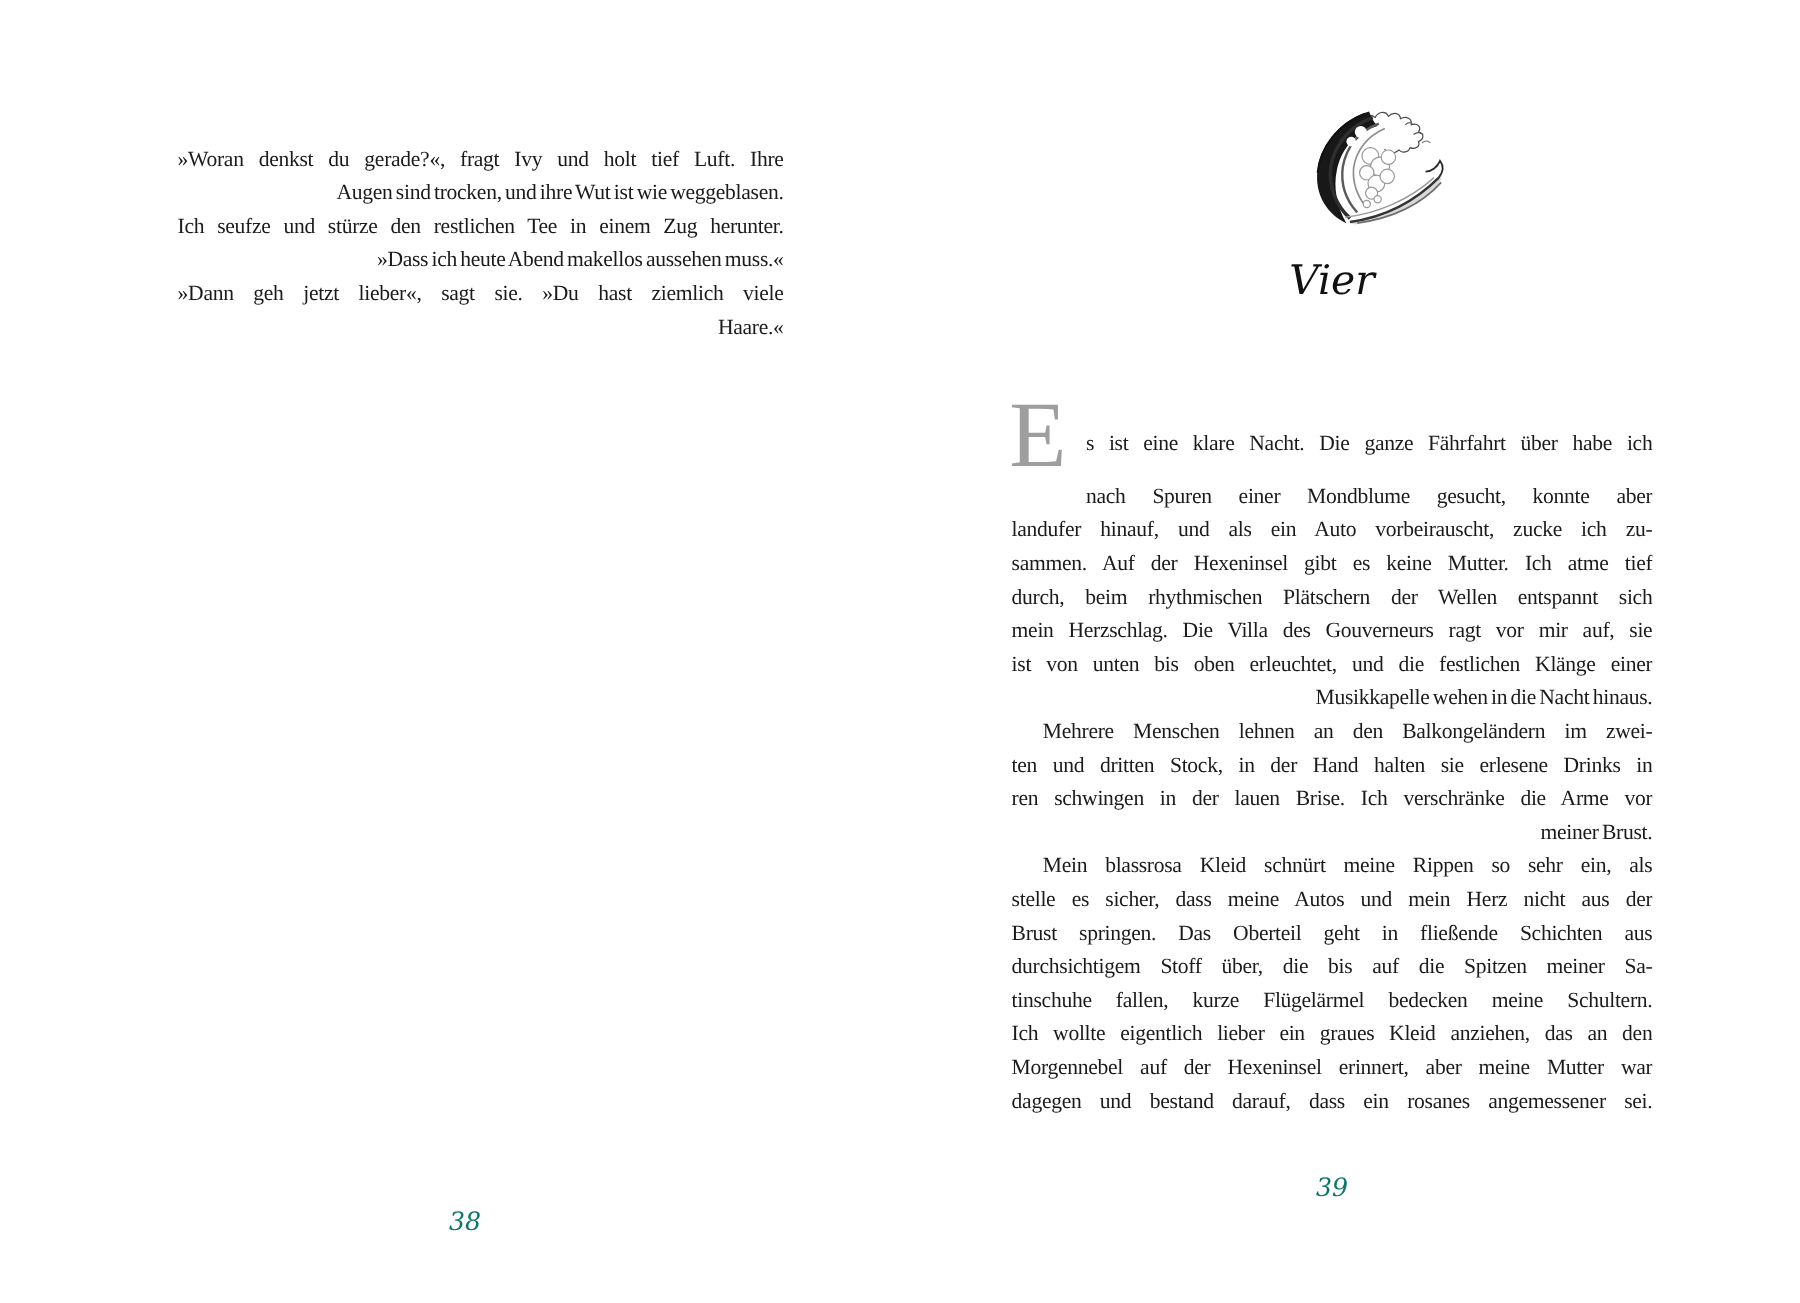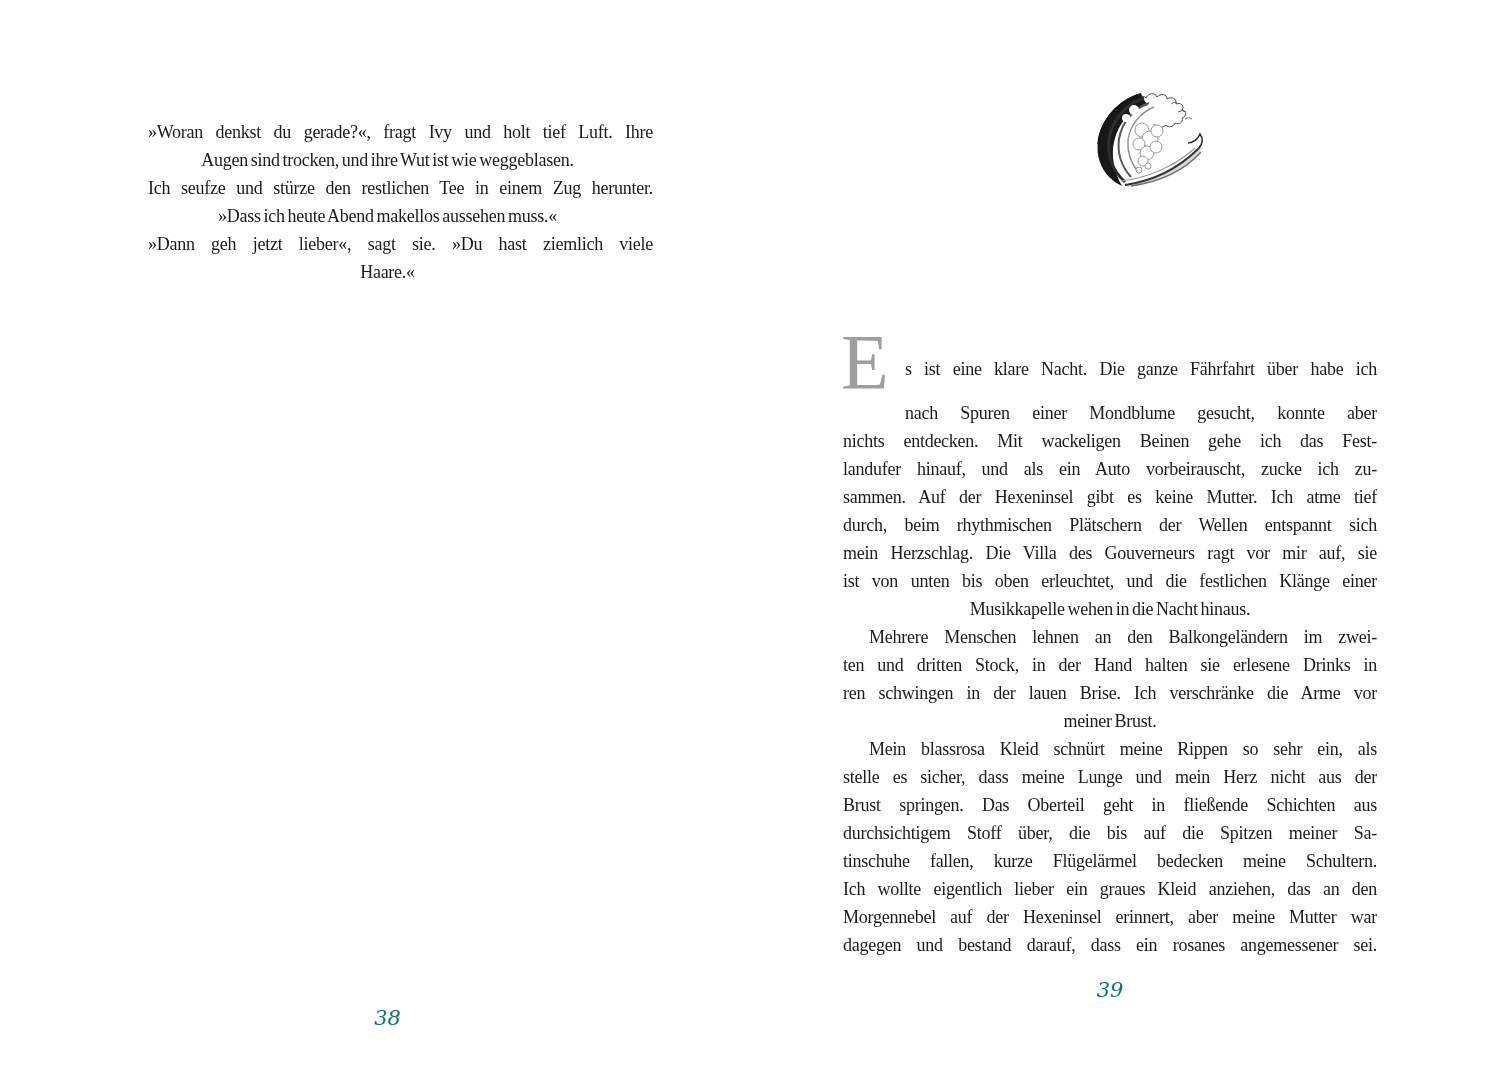--- a/index.html
+++ b/index.html
@@ -31,21 +31,21 @@
     line-height: 28px;
     letter-spacing: -0.25px;
     word-spacing: -1.5px;
   }
   .text-block.left-block  { left: 122px; top: 90px;  width: 531px; }
   .text-block.right-block { left: 93px;  top: 339px; width: 534px; }
 
   .line {
     height: 28px;
     overflow: hidden;
-    text-align: center;
+    text-align: right;
   }
   .line.full {
     text-align: justify;
     text-align-last: justify;
   }
   .line.ind   { padding-left: 26px; }
   .line.inset { padding-left: 62px; margin-top: 16px; }
 
   .drop-cap {
     position: absolute;
@@ -140,39 +140,39 @@
       </g>
       <circle cx="53" cy="24" r="5" fill="#ffffff"></circle>
       <circle cx="45" cy="32" r="4" fill="#ffffff"></circle>
 
       <path d="M97 26 q4 -3 8 0" stroke="#555555" stroke-width="1" fill="none"></path>
       <path d="M104 33 q4 -3 7 0" stroke="#777777" stroke-width="1" fill="none"></path>
       <path d="M90 18 q3 -3 6 -1" stroke="#666666" stroke-width="1" fill="none"></path>
     </svg>
   </div>
 
+  <div class="chapter-title">Vier</div>
 
   <div class="text-block right-block" style="position:absolute;">
     <span class="drop-cap">E</span>
     <div>
         <div class="line full inset">s ist eine klare Nacht. Die ganze Fährfahrt über habe ich</div>
         <div class="line full inset">nach Spuren einer Mondblume gesucht, konnte aber</div>
-        <div class="line full">nichts entdecken. Mit wackeligen Beinen gehe ich das Fest-</div>
         <div class="line full">landufer hinauf, und als ein Auto vorbeirauscht, zucke ich zu-</div>
         <div class="line full">sammen. Auf der Hexeninsel gibt es keine Mutter. Ich atme tief</div>
         <div class="line full">durch, beim rhythmischen Plätschern der Wellen entspannt sich</div>
         <div class="line full">mein Herzschlag. Die Villa des Gouverneurs ragt vor mir auf, sie</div>
         <div class="line full">ist von unten bis oben erleuchtet, und die festlichen Klänge einer</div>
         <div class="line">Musikkapelle wehen in die Nacht hinaus.</div>
         <div class="line full ind">Mehrere Menschen lehnen an den Balkongeländern im zwei-</div>
         <div class="line full">ten und dritten Stock, in der Hand halten sie erlesene Drinks in</div>
         <div class="line full">ren schwingen in der lauen Brise. Ich verschränke die Arme vor</div>
         <div class="line">meiner Brust.</div>
         <div class="line full ind">Mein blassrosa Kleid schnürt meine Rippen so sehr ein, als</div>
-        <div class="line full">stelle es sicher, dass meine Lunge und mein Herz nicht aus der</div>
+        <div class="line full">stelle es sicher, dass meine Autos und mein Herz nicht aus der</div>
         <div class="line full">Brust springen. Das Oberteil geht in fließende Schichten aus</div>
         <div class="line full">durchsichtigem Stoff über, die bis auf die Spitzen meiner Sa-</div>
         <div class="line full">tinschuhe fallen, kurze Flügelärmel bedecken meine Schultern.</div>
         <div class="line full">Ich wollte eigentlich lieber ein graues Kleid anziehen, das an den</div>
         <div class="line full">Morgennebel auf der Hexeninsel erinnert, aber meine Mutter war</div>
         <div class="line full">dagegen und bestand darauf, dass ein rosanes angemessener sei.</div>
       </div>
   </div>
 
   <div class="page-number">39</div>

